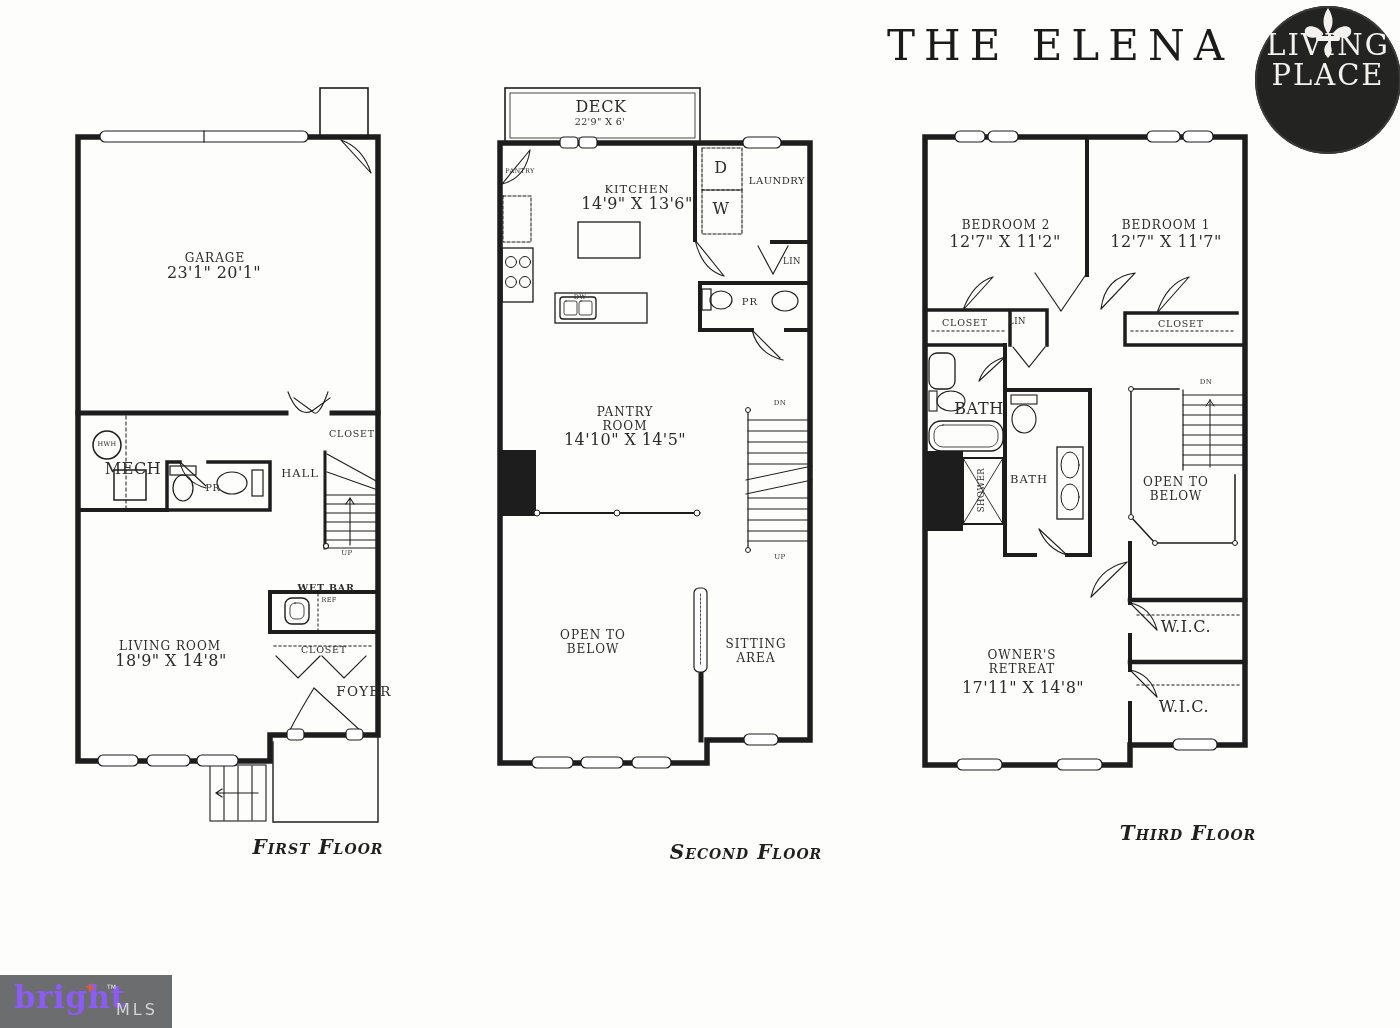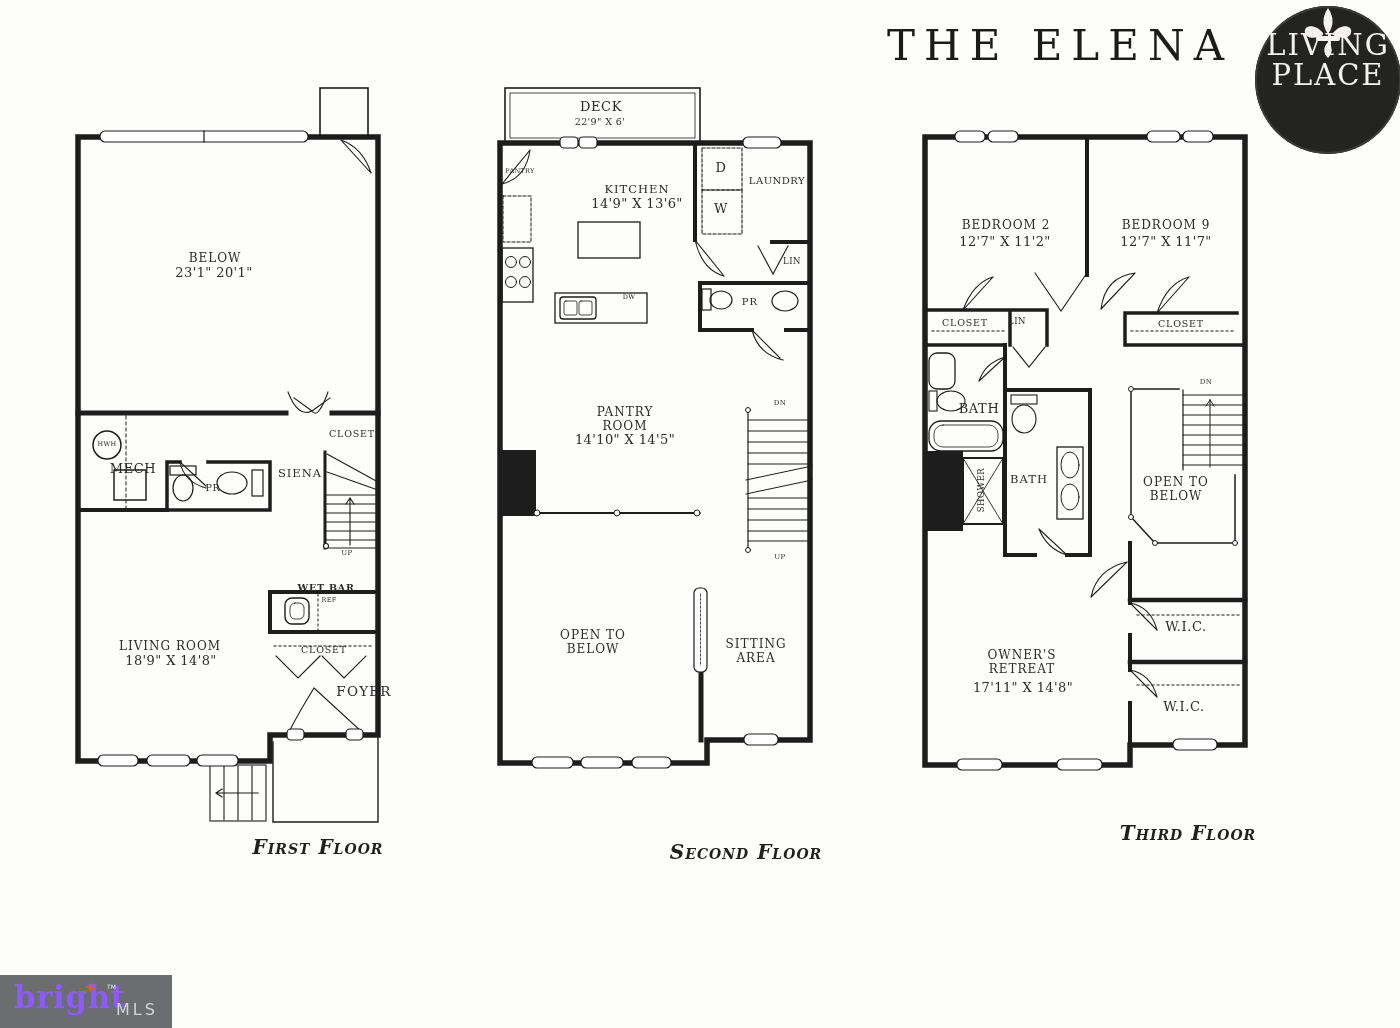--- a/index.html
+++ b/index.html
@@ -7,21 +7,21 @@
           font-family:"DejaVu Serif",serif;color:#242424;}
   svg{position:absolute;overflow:visible;}
   .lbl{position:absolute;transform:translate(-50%,-50%);text-align:center;white-space:nowrap;
        letter-spacing:1px;color:#2c2c2c;line-height:1.15;}
   .wrap{white-space:normal;}
   .fs6{font-size:6.5px;letter-spacing:.3px;}
   .fs7{font-size:7px;letter-spacing:.4px;}
   .fs8{font-size:8.5px;letter-spacing:.5px;}
   .fs9{font-size:9.5px;letter-spacing:.8px;}
   .fs10{font-size:10px;}
-  .fs105{font-size:13px;letter-spacing:.6px;}
+  .fs105{font-size:16px;letter-spacing:.6px;}
   .fs11{font-size:11.5px;}
   .fs12{font-size:12px;letter-spacing:1px;}
   .fs13{font-size:13.5px;letter-spacing:1.2px;}
   .dims{letter-spacing:.4px;}
   .floor-title{font-size:20px;font-weight:bold;font-style:italic;font-variant:small-caps;
                letter-spacing:1px;color:#1f1f1f;}
   .page-title{position:absolute;left:1060px;top:45px;transform:translate(-50%,-50%);
               font-size:42px;letter-spacing:9px;color:#1b1b1b;white-space:nowrap;}
   .badge{position:absolute;left:1255px;top:6px;width:146px;height:148px;border-radius:50%;
          background:#232321;display:flex;flex-direction:column;align-items:center;
@@ -261,58 +261,58 @@
       <g fill="#f3f2ee">
         <path d="M0,-24 C6,-15 6,-6 0,2 C-6,-6 -6,-15 0,-24 Z"></path>
         <path d="M-5,1 C-13,-9 -25,-7 -23,1 C-21,7 -12,7 -5,3 Z"></path>
         <path d="M5,1 C13,-9 25,-7 23,1 C21,7 12,7 5,3 Z"></path>
         <rect x="-12" y="4" width="24" height="5" rx="2"></rect>
         <path d="M0,10 C5,15 5,21 0,26 C-5,21 -5,15 0,10 Z"></path>
       </g>
     </svg>
   </div>
 
-  <div class="lbl fs12" style="left:215px;top:259px;">BELOW</div>
+  <div class="lbl fs12" style="left:215px;top:259px;">GARAGE</div>
   <div class="lbl fs105 dims" style="left:214px;top:273px;">23'1" 20'1"</div>
   <div class="lbl fs6" style="left:107px;top:445px;">HWH</div>
   <div class="lbl fs105" style="left:133px;top:469px;">MECH</div>
   <div class="lbl fs9" style="left:213px;top:488px;">PR</div>
-  <div class="lbl fs11" style="left:300px;top:474px;">SIENA</div>
+  <div class="lbl fs11" style="left:300px;top:474px;">HALL</div>
   <div class="lbl fs9" style="left:352px;top:434px;">CLOSET</div>
   <div class="lbl fs7" style="left:347px;top:553px;">UP</div>
   <div class="lbl fs9" style="left:326px;top:588px;font-weight:bold;text-align:center;">WET BAR</div>
   <div class="lbl fs6" style="left:329px;top:601px;">REF</div>
   <div class="lbl fs12" style="left:170px;top:647px;">LIVING ROOM</div>
   <div class="lbl fs105 dims" style="left:171px;top:661px;">18'9" X 14'8"</div>
   <div class="lbl fs9" style="left:324px;top:650px;">CLOSET</div>
   <div class="lbl fs13" style="left:320px;top:692px;margin-left:44px;">FOYER</div>
   <div class="lbl floor-title" style="left:318px;top:847px;">First Floor</div>
 
   <div class="lbl fs105" style="left:601px;top:107px;">DECK</div>
   <div class="lbl fs9 dims" style="left:600px;top:122px;">22'9" X 6'</div>
   <div class="lbl fs6" style="left:520px;top:172px;">PANTRY</div>
   <div class="lbl fs11" style="left:637px;top:190px;">KITCHEN</div>
   <div class="lbl fs105 dims" style="left:637px;top:204px;">14'9" X 13'6"</div>
   <div class="lbl fs105" style="left:721px;top:168px;">D</div>
   <div class="lbl fs105" style="left:721px;top:209px;">W</div>
   <div class="lbl fs10" style="left:777px;top:181px;letter-spacing:.5px;">LAUNDRY</div>
   <div class="lbl fs8" style="left:792px;top:262px;">LIN</div>
   <div class="lbl fs10" style="left:750px;top:302px;">PR</div>
-  <div class="lbl fs6" style="left:629px;top:298px;text-align:center;">DW</div>
+  <div class="lbl fs6" style="left:580px;top:298px;text-align:center;">DW</div>
   <div class="lbl fs12 wrap" style="left:625px;top:420px;width:74px;">PANTRY ROOM</div>
   <div class="lbl fs105 dims" style="left:625px;top:440px;">14'10" X 14'5"</div>
   <div class="lbl fs7" style="left:780px;top:403px;">DN</div>
   <div class="lbl fs7" style="left:780px;top:557px;">UP</div>
   <div class="lbl fs12 wrap" style="left:593px;top:643px;width:92px;">OPEN TO BELOW</div>
   <div class="lbl fs12 wrap" style="left:756px;top:652px;width:70px;">SITTING AREA</div>
   <div class="lbl floor-title" style="left:746px;top:852px;">Second Floor</div>
 
   <div class="lbl fs12" style="left:1006px;top:226px;">BEDROOM 2</div>
   <div class="lbl fs105 dims" style="left:1005px;top:242px;">12'7" X 11'2"</div>
-  <div class="lbl fs12" style="left:1166px;top:226px;">BEDROOM 9</div>
+  <div class="lbl fs12" style="left:1166px;top:226px;">BEDROOM 1</div>
   <div class="lbl fs105 dims" style="left:1166px;top:242px;">12'7" X 11'7"</div>
   <div class="lbl fs9" style="left:965px;top:323px;">CLOSET</div>
   <div class="lbl fs8" style="left:1017px;top:322px;">LIN</div>
   <div class="lbl fs9" style="left:1181px;top:324px;">CLOSET</div>
   <div class="lbl fs105" style="left:979px;top:409px;">BATH</div>
   <div class="lbl fs8 shower-lbl" style="left:982px;top:490px;">SHOWER</div>
   <div class="lbl fs11" style="left:1029px;top:480px;">BATH</div>
   <div class="lbl fs7" style="left:1206px;top:382px;">DN</div>
   <div class="lbl fs12 wrap" style="left:1176px;top:490px;width:82px;">OPEN TO BELOW</div>
   <div class="lbl fs105" style="left:1186px;top:627px;">W.I.C.</div>

